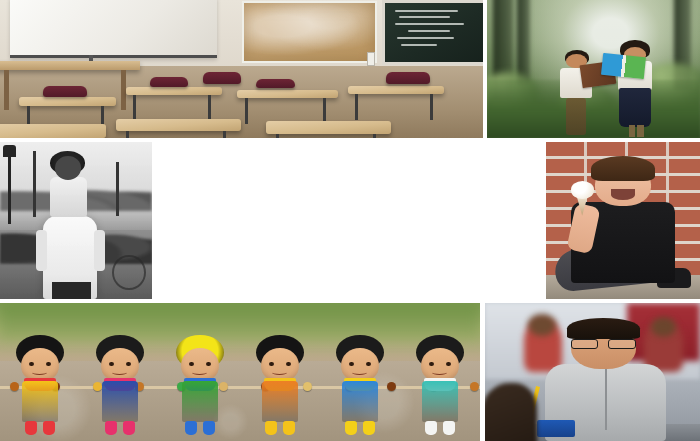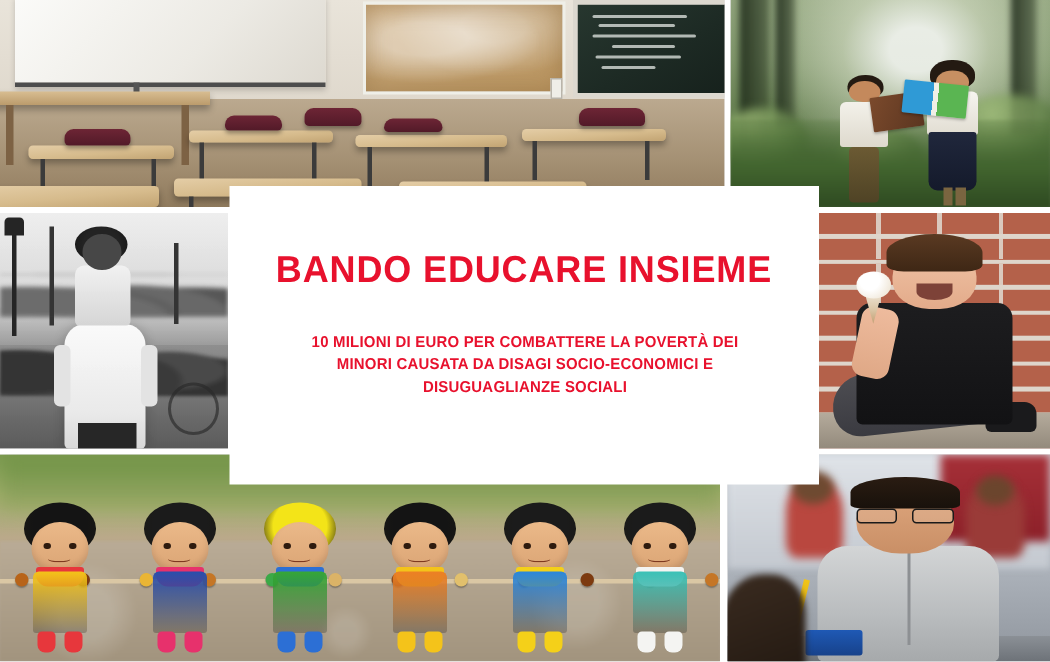--- a/index.html
+++ b/index.html
@@ -607,18 +607,14 @@
       <div class="c2-glasses">
         <i class="c2-lens" style="left:0;"></i>
         <i class="c2-lens" style="right:0;"></i>
       </div>
       <div class="c2-bluebox"></div>
       <div class="c2-pencil"></div>
       <div class="c2-fg"></div>
     </div>
   </div>
 
-  <div id="card">
-    <div id="title">BANDO EDUCARE INSIEME</div>
-    <div id="subtitle">10 MILIONI DI EURO PER COMBATTERE LA POVERTÀ DEI MINORI CAUSATA DA DISAGI SOCIO-ECONOMICI E DISUGUAGLIANZE SOCIALI</div>
-  </div>
 
 </div>
 
 </body></html>

